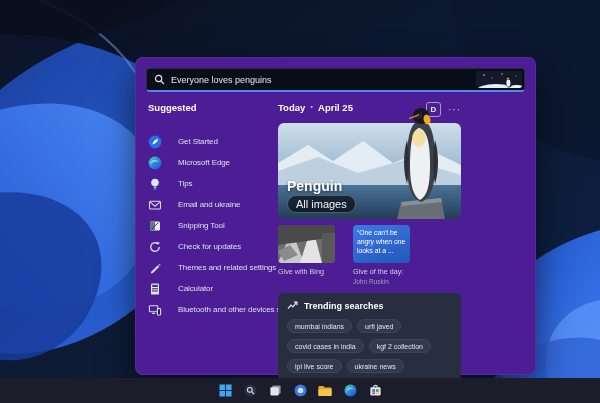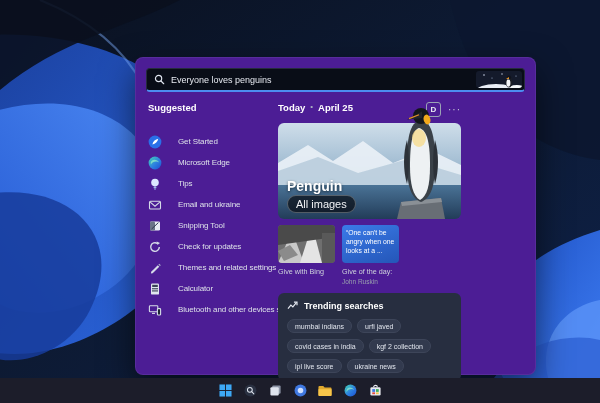--- a/index.html
+++ b/index.html
@@ -57,21 +57,21 @@
   .hero-title{
     position:absolute;left:9px;bottom:25px;font-size:14px;font-weight:600;color:#fff;
     text-shadow:0 1px 3px rgba(0,0,0,.55);
   }
   .hero-badge{
     position:absolute;left:9px;bottom:6px;background:rgba(8,10,16,.68);
     border:1px solid rgba(255,255,255,.28);border-radius:9px;
     padding:2px 8px;font-size:11px;color:#f0f2f5;
   }
 
-  .mini-row{display:flex;gap:7px;margin-top:6px;}
+  .mini-row{display:flex;gap:18px;margin-top:6px;}
   .mini-card{width:57px;}
   .mini-img{height:38px;border-radius:4px;overflow:hidden;position:relative;}
   .mini-img svg{display:block;width:100%;height:100%;}
   .quote-card{
     background:linear-gradient(160deg,#3b7be8,#2456b8);height:38px;border-radius:4px;
     padding:4px 4px;box-sizing:border-box;font-size:6.8px;line-height:1.3;color:#fff;
   }
   .mini-cap{font-size:7.2px;color:#ced3dc;margin-top:4px;white-space:nowrap;overflow:hidden;}
   .mini-sub{font-size:6.5px;color:#99a0ae;margin-top:2px;white-space:nowrap;overflow:hidden;}
 

